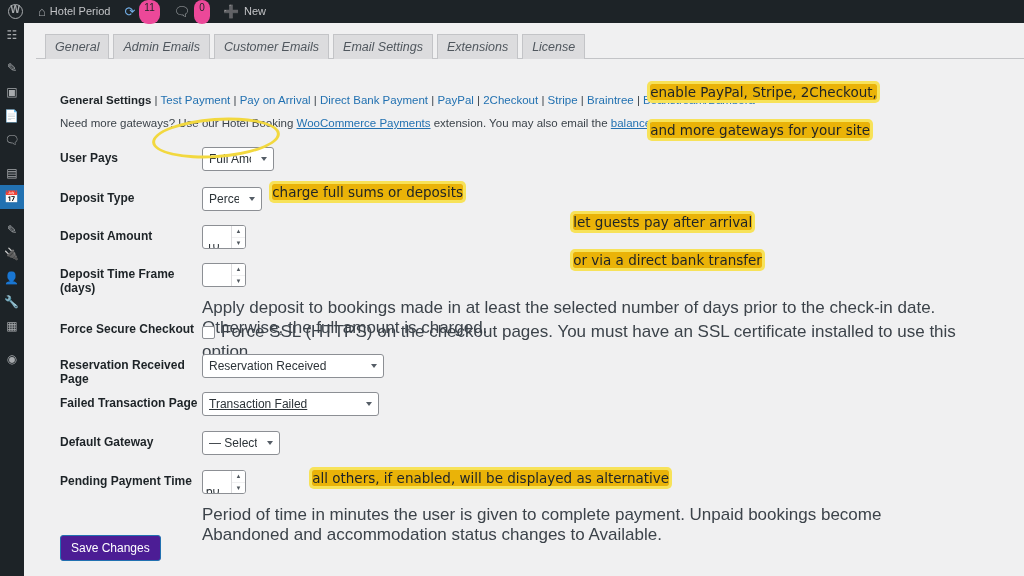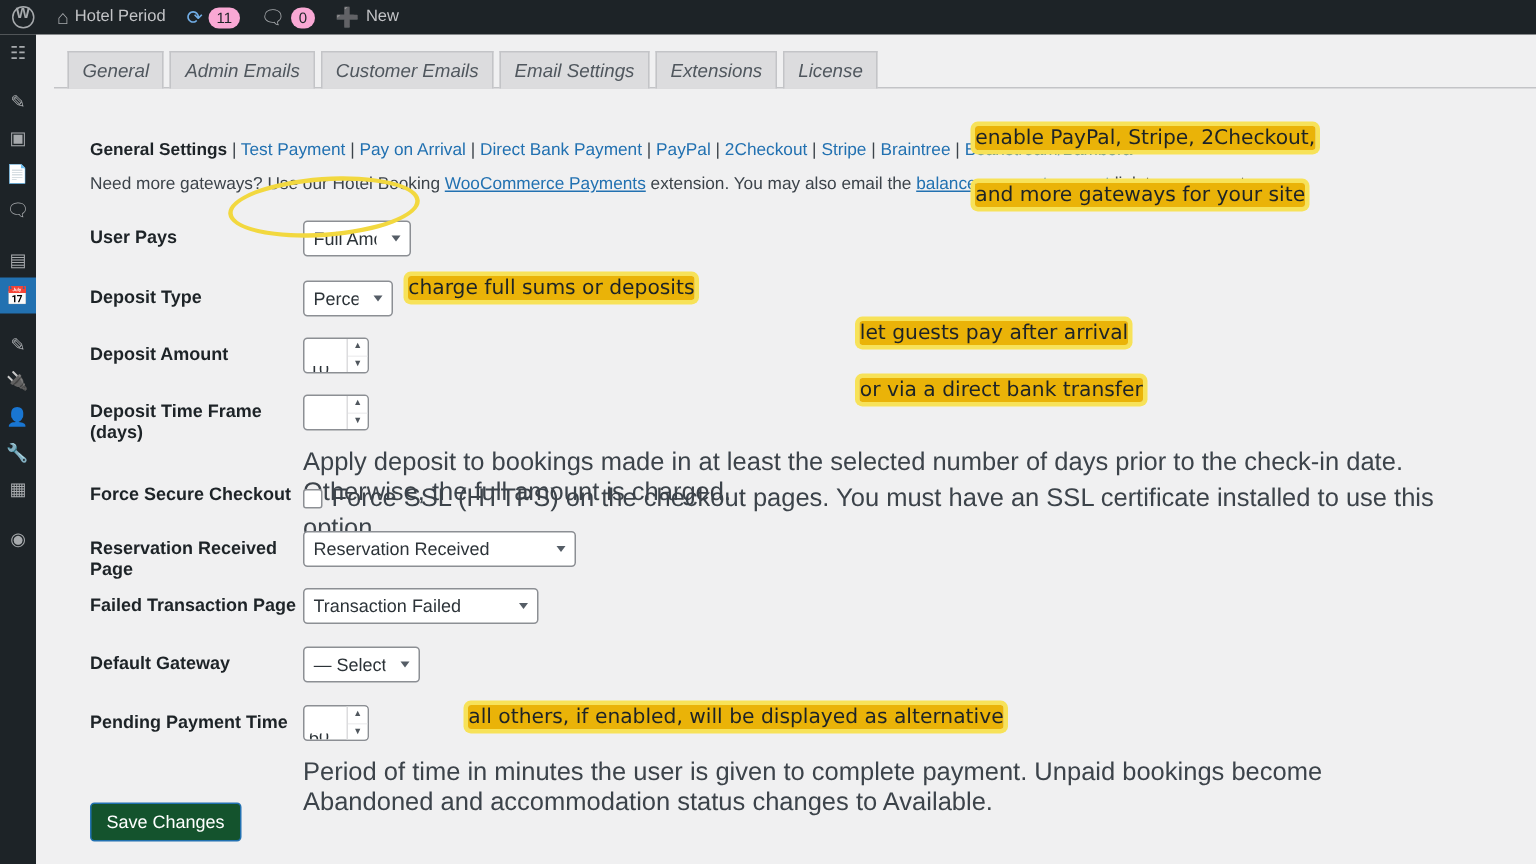--- a/index.html
+++ b/index.html
@@ -30,23 +30,23 @@
   .ab-logo { padding: 0 8px 0 8px; }
   .wp-logo {
     display: inline-block; width: 15px; height: 15px; border-radius: 50%;
     border: 1.6px solid #a7aaad; position: relative;
   }
   .wp-logo::before {
     content: "W"; position: absolute; top: -3px; left: 1.5px;
     font-size: 10px; font-weight: bold; color: #a7aaad; line-height: 15px;
   }
   .bubble {
-    display: inline-block; background: #f9a8d4; color: #1d2327;
+    display: inline-block; background: #ec4899; color: #1d2327;
     border-radius: 9px; padding: 0 5px; font-size: 10px; line-height: 15px;
-    height: 14px;
+    height: 24px;
   }
 
   
   .sidebar {
     position: absolute; top: 23px; left: 0; width: 24px; height: 553px;
     background: #1d2327;
     z-index: 15;
   }
   .side-item {
     width: 24px; height: 24px;
@@ -161,21 +161,21 @@
   }
   .num .spin span:first-child { border-bottom: 1px solid #f0f0f1; }
 
   .cb {
     width: 13px; height: 13px; border: 1px solid #8c8f94; background: #fff;
     border-radius: 2px; display: inline-block; vertical-align: -2px;
     margin-right: 6px;
   }
 
   .btn-primary {
-    background: #14532d; color: #fff; border: 1px solid #2271b1;
+    background: #4c1d95; color: #fff; border: 1px solid #2271b1;
     border-radius: 3px; font-size: 12px; padding: 5px 10px;
     font-family: "Liberation Sans", sans-serif;
     cursor: pointer;
   }
 
   
   .annot {
     position: absolute;
     font-family: "DejaVu Sans", sans-serif;
     font-size: 13.5px;
@@ -366,21 +366,21 @@
               <option>Reservation Received</option>
             </select>
           </span>
         </div>
       </div>
 
       <div class="row" style="top:249px;">
         <div class="lbl" style="width:150px;">Failed Transaction Page</div>
         <div class="fld">
           <span class="selwrap">
-            <select class="wp" style="width:157px;">
+            <select class="wp" style="width:177px;text-decoration:underline;">
               <option>Transaction Failed</option>
             </select>
           </span>
         </div>
       </div>
 
       <div class="row" style="top:288px;">
         <div class="lbl">Default Gateway</div>
         <div class="fld">
           <span class="selwrap">

